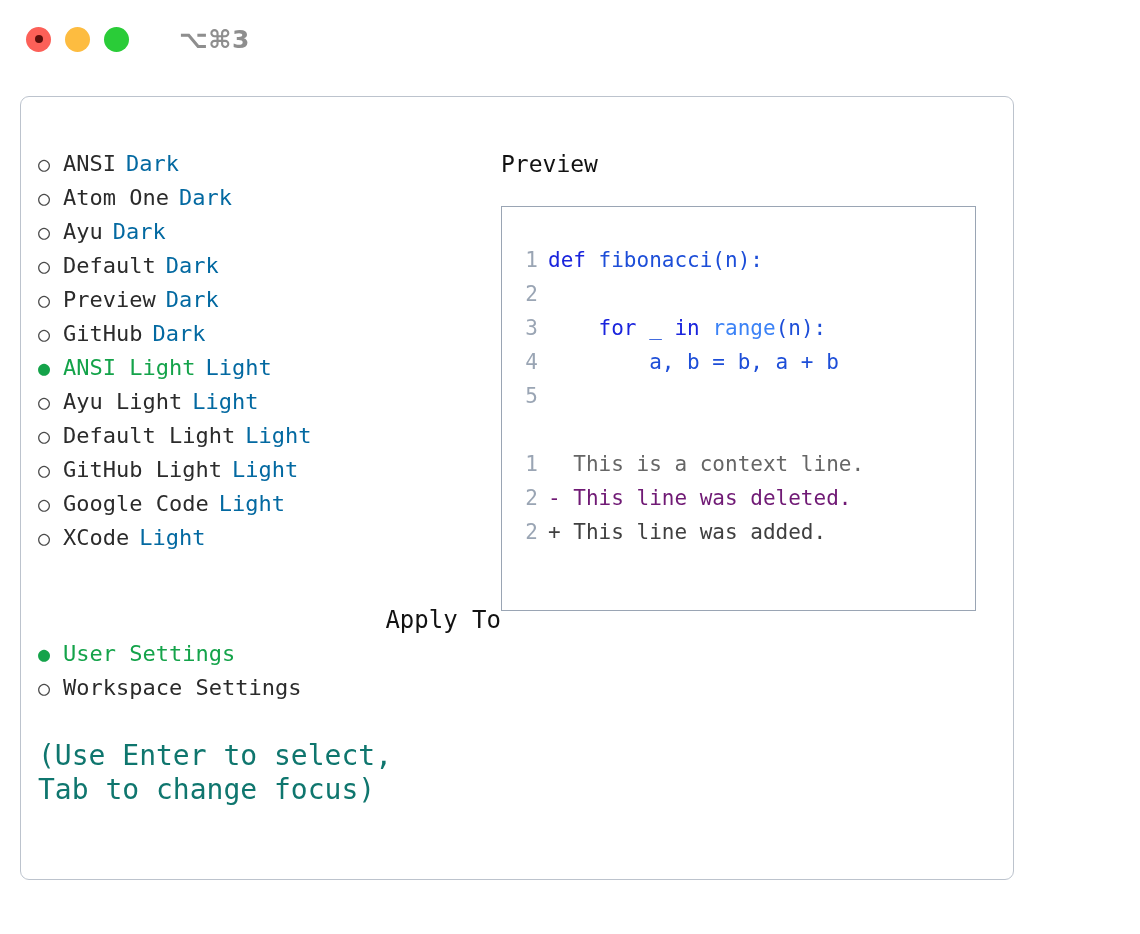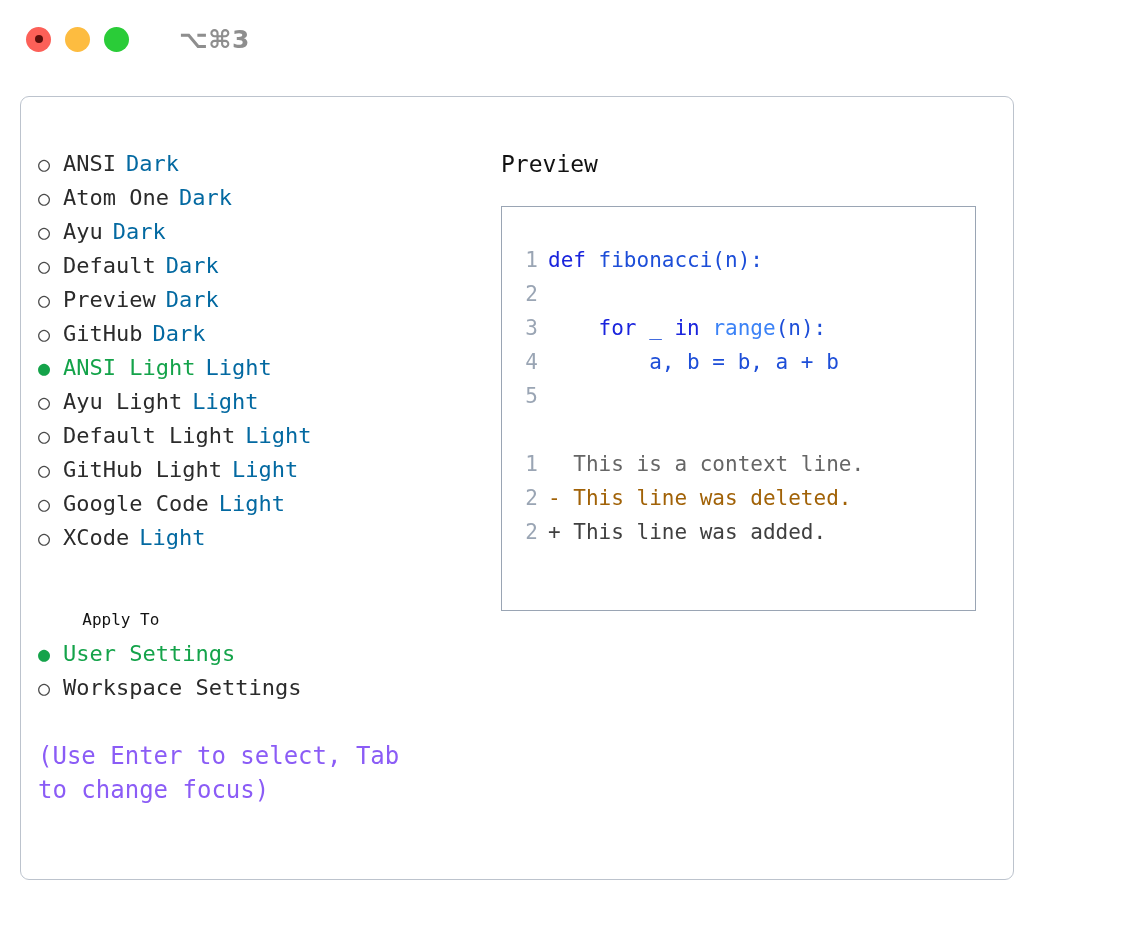--- a/index.html
+++ b/index.html
@@ -130,32 +130,33 @@
     color: #2b2b2b;
   }
   .row.selected .row-name { color: #14a34a; }
   .row-kind {
     color: #0369a1;
     padding-left: 10px;
   }
 
   
   .apply-title {
-    font-size: 16px;
+    font-size: 24px;
     color: #121212;
     line-height: 34px;
     padding-left: 25px;
     white-space: pre;
+    text-align: right;
   }
   .spacer-lg { height: 48px; }
   .spacer-md { height: 34px; }
 
   .hint {
-    font-size: 24px;
-    color: #8b5cf6;
+    font-size: 28px;
+    color: #0f766e;
     line-height: 34px;
     width: 400px;
   }
 
   
   .preview-title {
     font-size: 23px;
     color: #121212;
     line-height: 34px;
     margin-bottom: 25px;
@@ -185,21 +186,21 @@
     box-sizing: border-box;
   }
   .code-text { color: #1b1b1b; }
 
   .tok-kw   { color: #1a24dd; }
   .tok-fn   { color: #3b82f6; }
   .tok-num  { color: #16b02f; }
   .tok-plain{ color: #1d4ed8; }
 
   .diff-ctx { color: #666666; }
-  .diff-del { color: #a16207; }
+  .diff-del { color: #701a75; }
   .diff-add { color: #404040; }
 </style>
 </head>
 <body>
 
 <div id="app">
 
   <div class="titlebar">
     <div class="lights">
       <div class="light red"></div>

